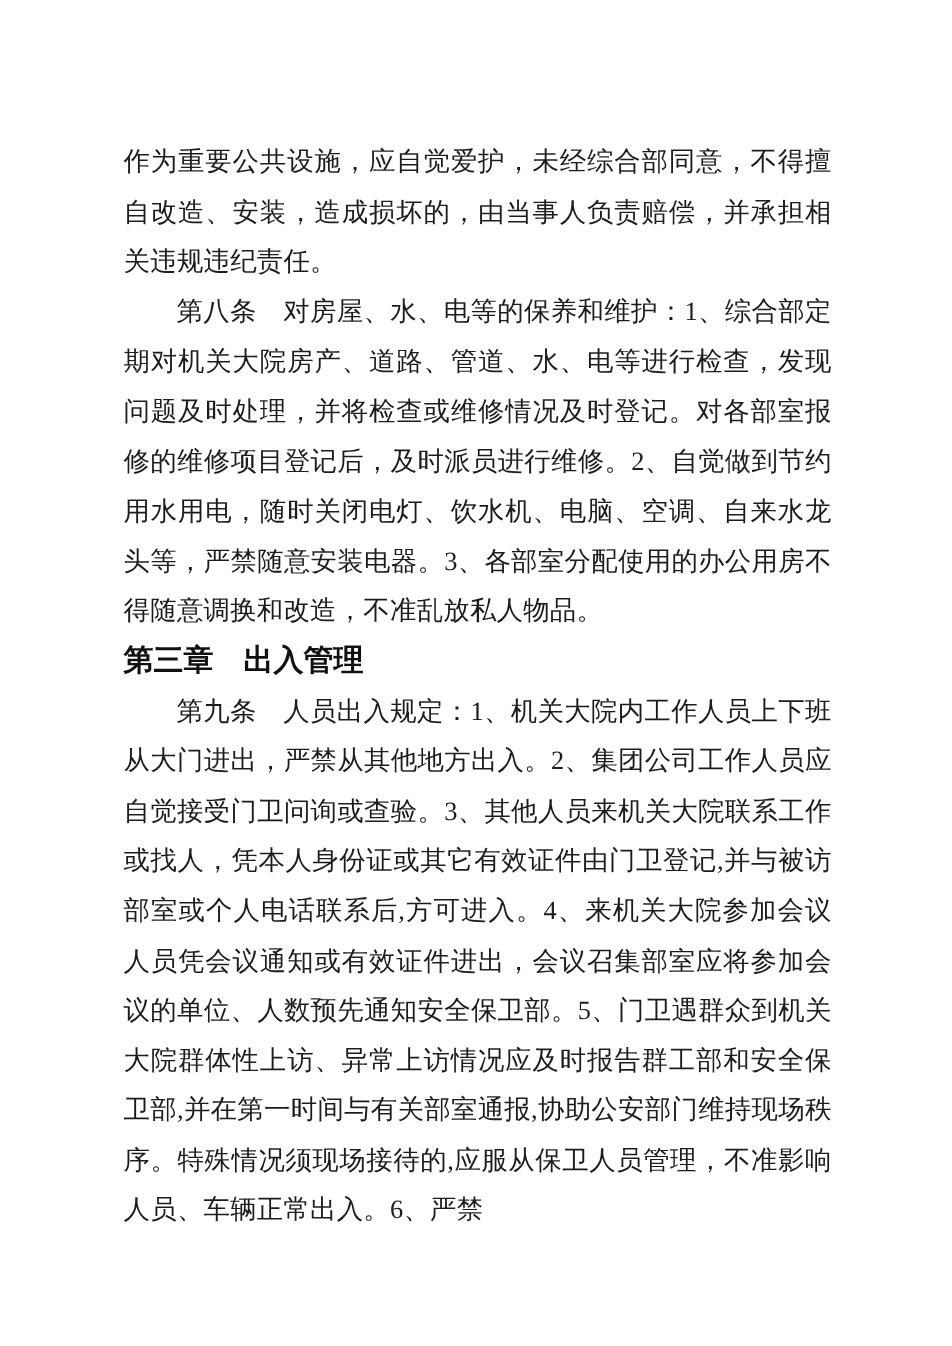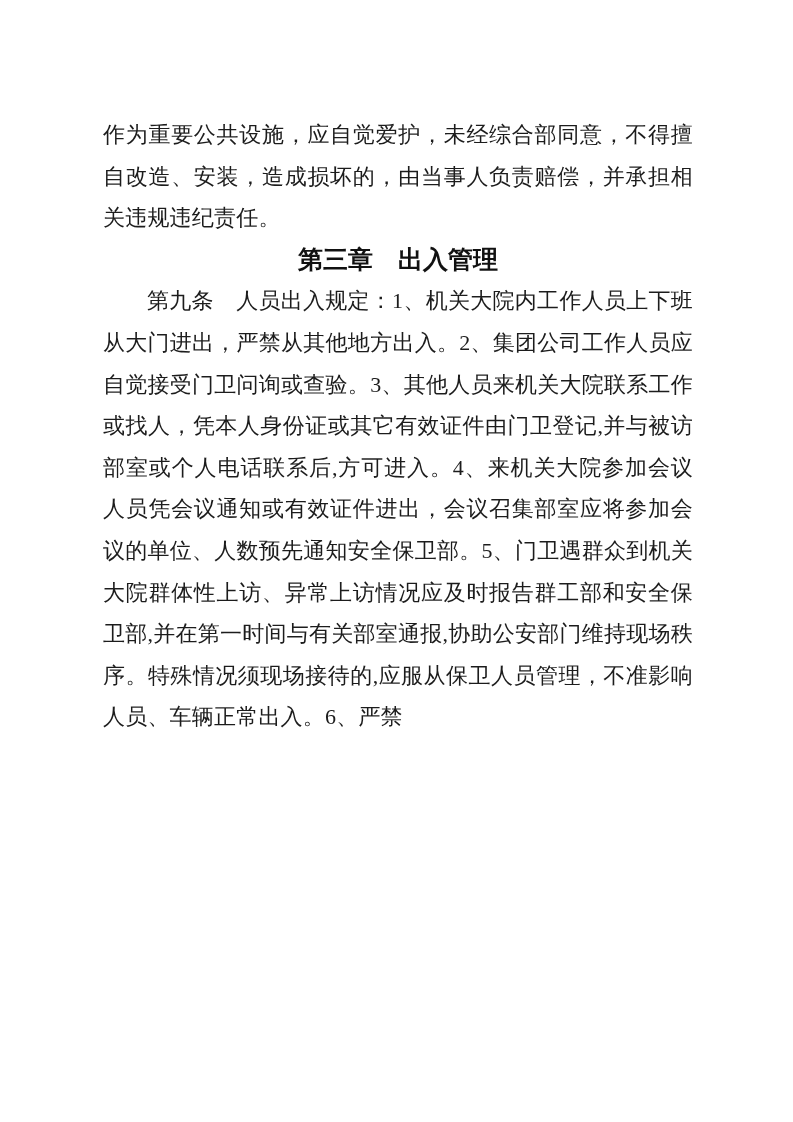--- a/index.html
+++ b/index.html
@@ -33,31 +33,32 @@
   .indent {
     text-indent: 2em;
   }
   .chapter-heading {
     margin: 0;
     font-family: "Liberation Sans", "DejaVu Sans", sans-serif;
     font-size: 25px;
     font-weight: 700;
     line-height: 41.6px;
     color: #111111;
-    text-align: center;
+    text-align: left;
   }
 </style>
 </head>
 <body>
 
 <div class="page">
   <div class="content">
 
     <p class="body-text">作为重要公共设施，应自觉爱护，未经综合部同意，不得擅自改造、安装，造成损坏的，由当事人负责赔偿，并承担相关违规违纪责任。</p>
 
 
+    <p class="body-text indent">第八条　对房屋、水、电等的保养和维护：1、综合部定期对机关大院房产、道路、管道、水、电等进行检查，发现问题及时处理，并将检查或维修情况及时登记。对各部室报修的维修项目登记后，及时派员进行维修。2、自觉做到节约用水用电，随时关闭电灯、饮水机、电脑、空调、自来水龙头等，严禁随意安装电器。3、各部室分配使用的办公用房不得随意调换和改造，不准乱放私人物品。</p>
 
     <h2 class="chapter-heading">第三章　出入管理</h2>
 
     <p class="body-text indent">第九条　人员出入规定：1、机关大院内工作人员上下班从大门进出，严禁从其他地方出入。2、集团公司工作人员应自觉接受门卫问询或查验。3、其他人员来机关大院联系工作或找人，凭本人身份证或其它有效证件由门卫登记,并与被访部室或个人电话联系后,方可进入。4、来机关大院参加会议人员凭会议通知或有效证件进出，会议召集部室应将参加会议的单位、人数预先通知安全保卫部。5、门卫遇群众到机关大院群体性上访、异常上访情况应及时报告群工部和安全保卫部,并在第一时间与有关部室通报,协助公安部门维持现场秩序。特殊情况须现场接待的,应服从保卫人员管理，不准影响人员、车辆正常出入。6、严禁</p>
 
   </div>
 </div>
 
 </body></html>

